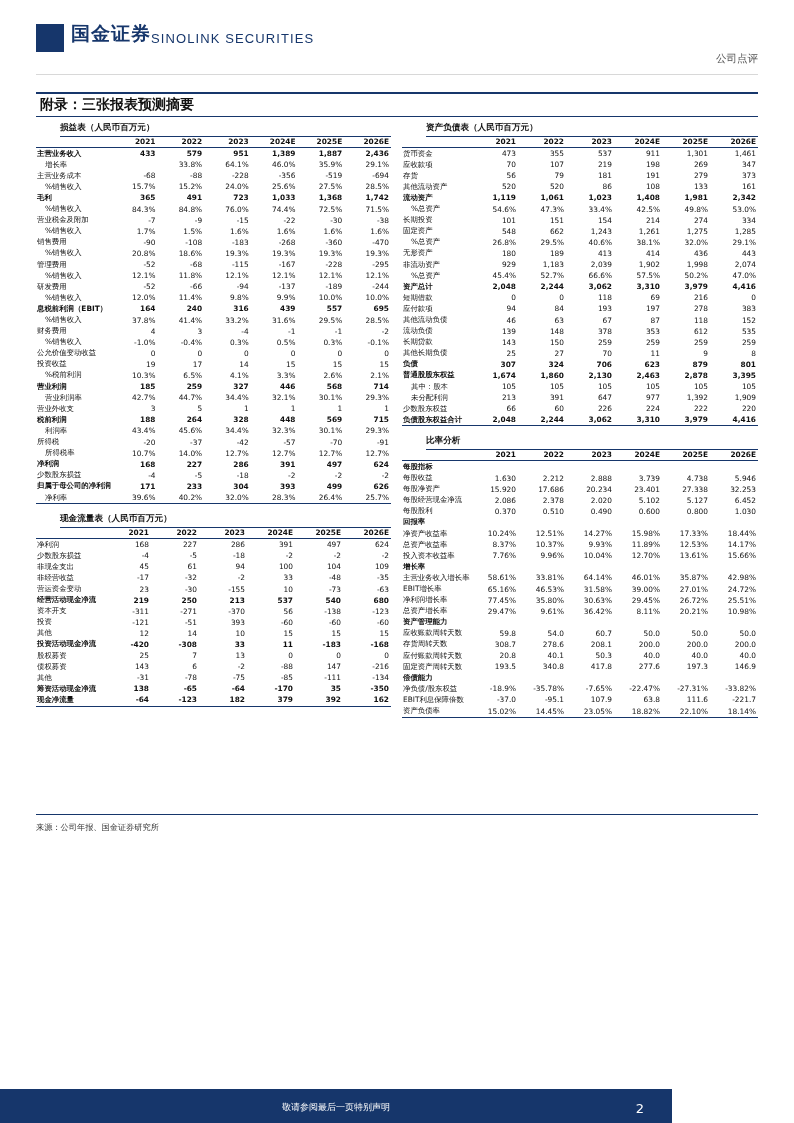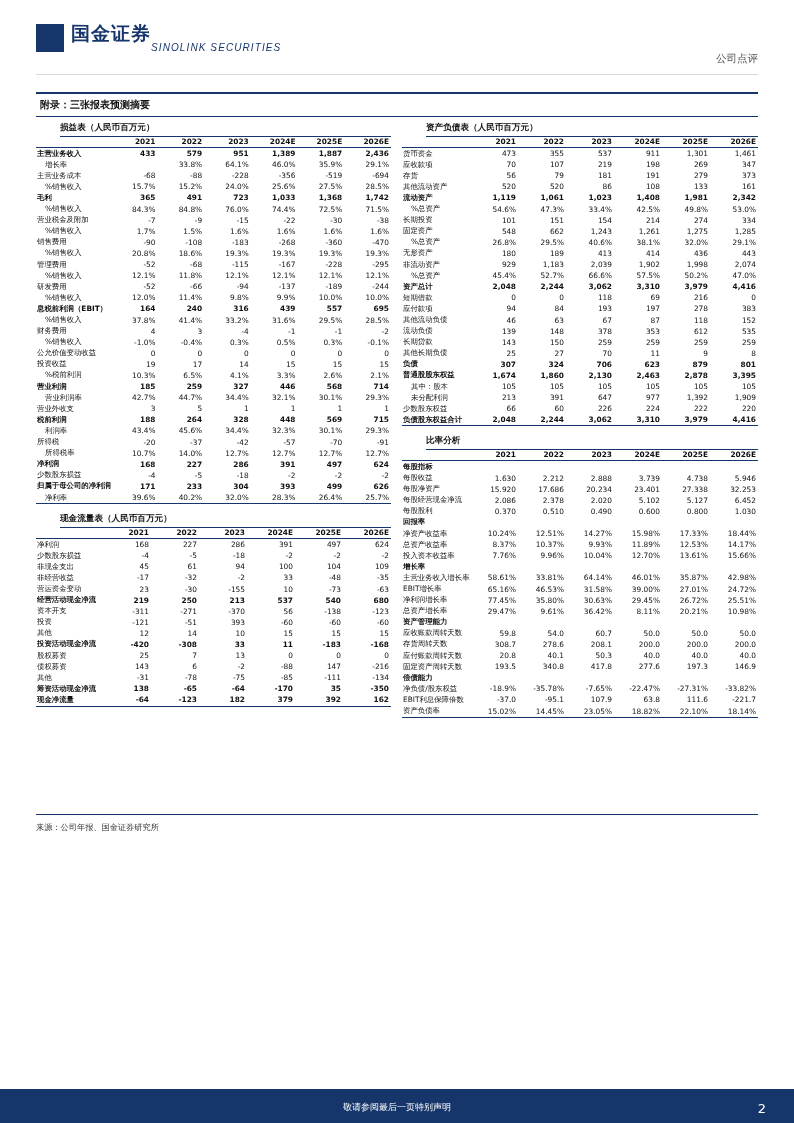--- a/index.html
+++ b/index.html
@@ -12,31 +12,31 @@
     overflow:hidden;
   }
   .page{position:absolute;inset:0;}
 
   
   .header{position:absolute;left:0;top:0;width:794px;height:74px;}
   .logo-wrap{position:absolute;left:36px;top:24px;display:flex;align-items:flex-start;}
   .logo-mark{width:28px;height:28px;background:#16366b;margin-right:7px;}
   .logo-text{display:flex;flex-direction:row;line-height:1;}
   .logo-cn{font-size:19px;font-weight:bold;color:#16366b;letter-spacing:1px;font-family:"DejaVu Sans",sans-serif;}
-  .logo-en{font-size:10px;color:#16366b;letter-spacing:1.1px;margin-top:19px;font-style:italic;}
+  .logo-en{font-size:13px;color:#16366b;letter-spacing:1.1px;margin-top:8px;}
   .header-right{position:absolute;right:36px;top:52px;font-size:10.5px;color:#555;font-family:"DejaVu Sans",sans-serif;}
   .header-rule{position:absolute;left:36px;right:36px;top:74px;height:1px;background:#d8d8d8;}
 
   
   .sec-title{
     position:absolute;left:36px;top:92px;width:722px;height:22px;
     border-top:2px solid #16366b;border-bottom:1px solid #16366b;
     display:flex;align-items:center;
   }
-  .sec-title span{font-size:10px;font-weight:bold;color:#111;padding-left:4px;font-family:Liberation Sans, sans-serif;}
+  .sec-title span{font-size:14px;font-weight:bold;color:#111;padding-left:4px;font-family:Liberation Sans, sans-serif;}
 
   
   .col-left{position:absolute;left:36px;top:122px;width:355px;}
   .col-right{position:absolute;left:402px;top:122px;width:356px;}
 
   .blk{margin-bottom:9px;}
   .blk-title{
     font-size:8.6px;font-weight:bold;color:#111;
     border-bottom:1px solid #16366b;padding-bottom:1.5px;margin-bottom:0;
     font-family:"DejaVu Sans",sans-serif;
@@ -51,21 +51,21 @@
   .b td{font-weight:bold;}
   .indent{padding-left:9px;}
   .endrule td{border-bottom:1px solid #16366b;}
   .grp td{font-weight:bold;}
 
   
   .source{position:absolute;left:36px;top:822px;font-size:8.2px;color:#333;font-family:"DejaVu Sans",sans-serif;}
   .source-rule{position:absolute;left:36px;right:36px;top:814px;height:1px;background:#16366b;}
 
   
-  .footer{position:absolute;left:0;bottom:0;width:794px;height:34px;background:#16366b;}
+  .footer{position:absolute;left:0;bottom:0;width:672px;height:34px;background:#16366b;}
   .footer-text{position:absolute;left:0;right:0;bottom:9px;text-align:center;color:#fff;font-size:9px;font-family:"DejaVu Sans",sans-serif;}
   .page-no{position:absolute;right:28px;bottom:7px;color:#fff;font-size:13px;font-family:"DejaVu Sans",sans-serif;}
 </style>
 </head>
 <body>
 
 <div class="page">
 
   <div class="header">
     <div class="logo-wrap">

